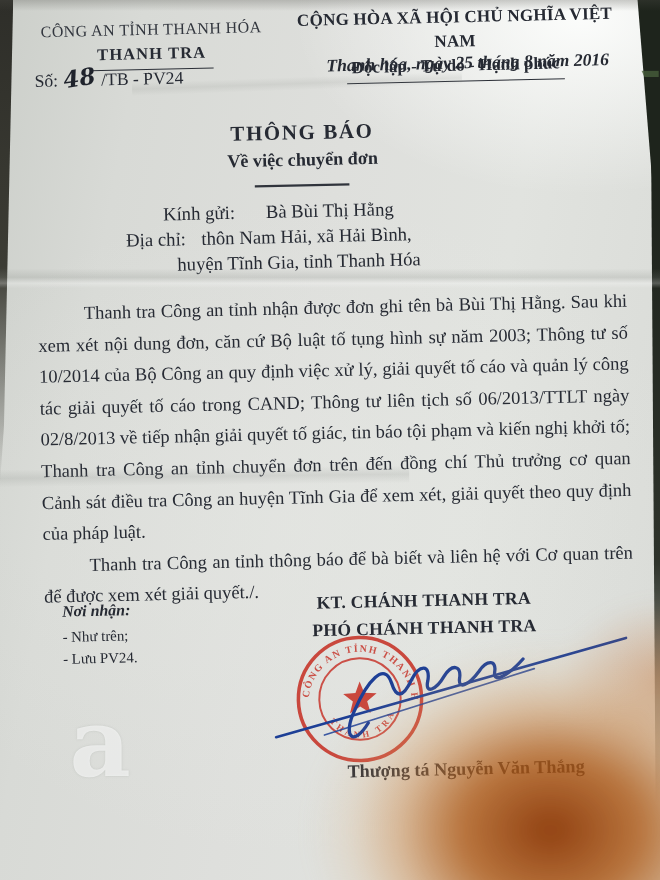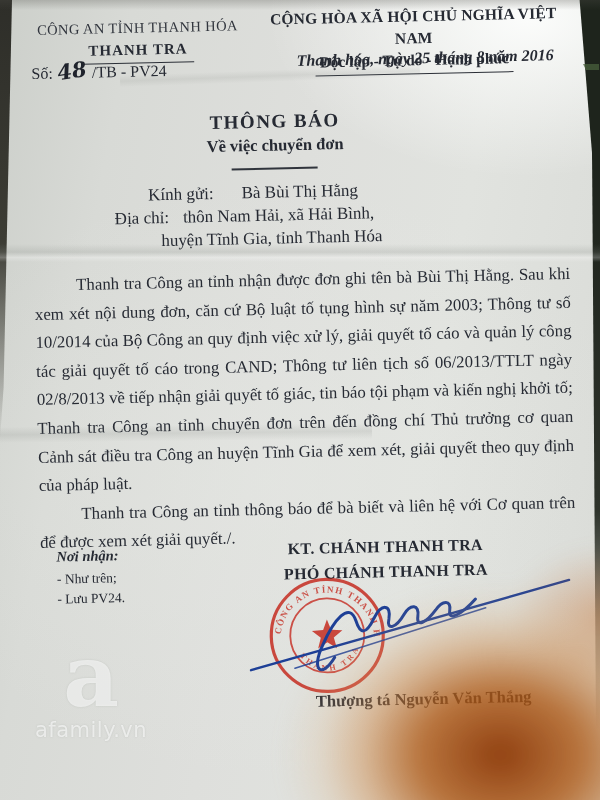--- a/index.html
+++ b/index.html
@@ -159,16 +159,15 @@
   <div class="corner-topright"></div>
   <div class="corner-line"></div>
   <div class="crease1"></div>
   <div class="crease2"></div>
   <div class="crease3"></div>
   <div class="topshadow"></div>
   <div class="finger-blur"></div>
 
   <div class="watermark">
     <div class="wm-logo">a</div>
-    <div class="wm-text">afamily.vn</div>
   </div>
 
 </div>
 
 </body></html>

